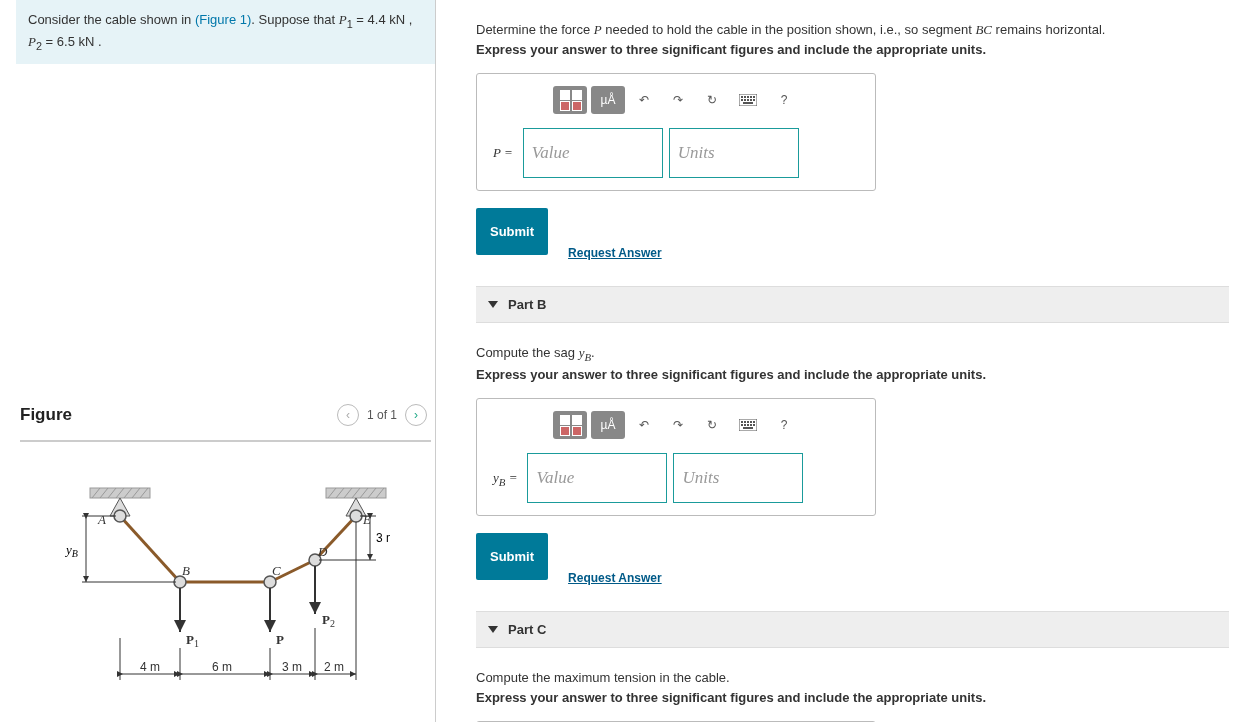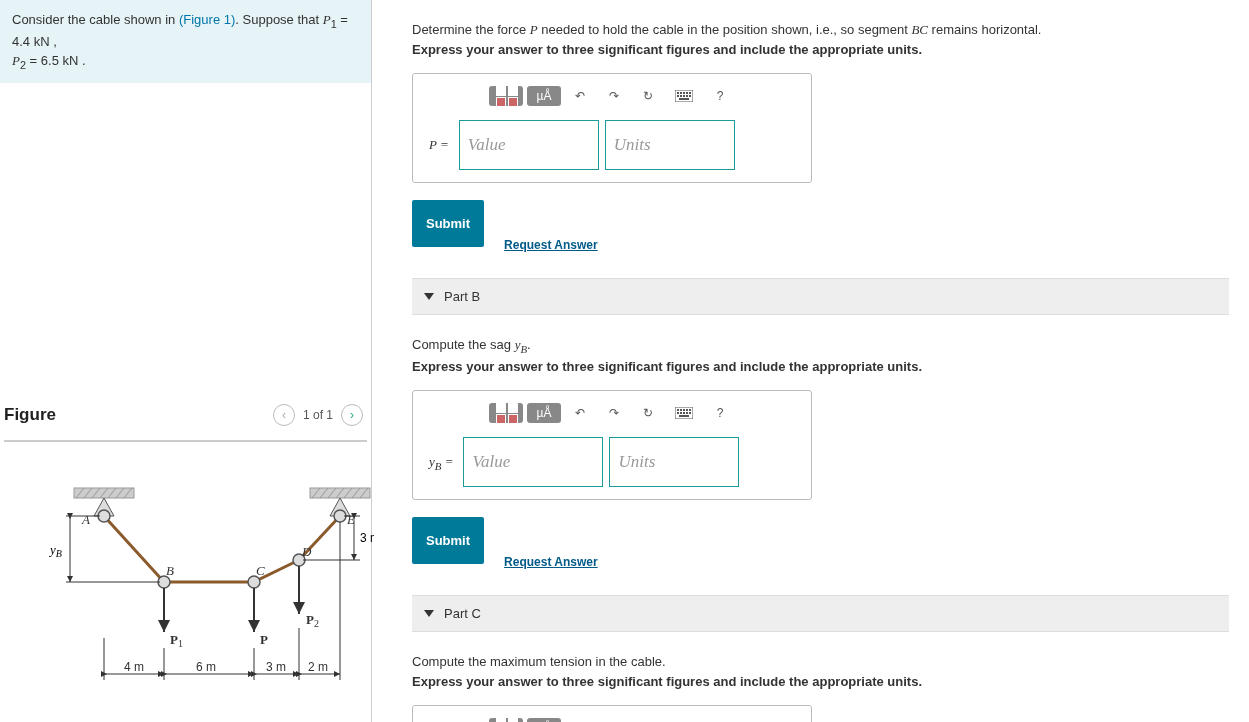--- a/index.html
+++ b/index.html
@@ -1,43 +1,43 @@
 <!DOCTYPE html>
 <html><head>
 <meta charset="utf-8">
 <style>
   * { box-sizing: border-box; margin: 0; padding: 0; }
   body { font-family: Arial, sans-serif; font-size: 13px; color: #333; background: #fff; display: flex; width: 1249px; height: 722px; overflow: hidden; }
-  .left-col { width: 372px; border-right: 1px solid #ccc; display: flex; flex-direction: column; }
+  .left-col { width: 436px; border-right: 1px solid #ccc; display: flex; flex-direction: column; padding-left: 16px; }
   .intro { background: #e6f3f7; padding: 10px 12px; line-height: 1.5; }
   .intro a { color: #0077aa; text-decoration: none; }
   .figure-section { margin-top: auto; padding: 0 4px; }
   .figure-header { display: flex; justify-content: space-between; align-items: center; padding: 8px 4px 14px 0; border-bottom: 2px solid #ccc; }
   .figure-title { font-size: 17px; font-weight: 700; color: #222; }
   .fig-nav { display: flex; align-items: center; gap: 8px; font-size: 12px; color: #555; }
   .chev { width: 22px; height: 22px; border: 1px solid #bbb; border-radius: 50%; display: inline-flex; align-items: center; justify-content: center; color: #aaa; background: #fff; }
   .chev.active { color: #2a8; }
   .figure-body { padding: 30px 20px 10px 40px; }
   .right-col { flex: 1; padding: 0 20px 0 40px; display: flex; flex-direction: column; overflow: hidden; }
   .qtext { padding: 20px 0 6px 0; line-height: 1.5; }
   .bold { font-weight: 700; }
   .answer-box { border: 1px solid #bbb; border-radius: 3px; padding: 12px 16px; max-width: 400px; margin-top: 8px; }
   .toolbar { display: flex; gap: 4px; justify-content: center; margin-bottom: 14px; }
-  .tbtn { width: 34px; height: 20px; background: #888; border-radius: 3px; display: inline-flex; align-items: center; justify-content: center; color: #fff; font-size: 12px; }
+  .tbtn { width: 34px; height: 28px; background: #888; border-radius: 3px; display: inline-flex; align-items: center; justify-content: center; color: #fff; font-size: 12px; }
   .tbtn.light { background: #fff; color: #555; border: none; width: 30px; }
   .tbtn.keyb { background: #fff; color: #555; }
   .answer-line { display: flex; align-items: center; gap: 6px; }
   .answer-line .lbl { font-style: italic; padding-right: 4px; }
   .field { border: 1px solid #1a9b9b; height: 50px; padding: 4px 8px; font-style: italic; color: #999; font-size: 17px; display: flex; align-items: center; }
   .field.value { width: 140px; }
   .field.units { width: 130px; }
   .actions { margin-top: 12px; display: flex; align-items: center; gap: 20px; }
   .submit-btn { background: #007a99; color: #fff; border: none; padding: 16px 14px; font-size: 13px; font-weight: 700; border-radius: 2px; }
   .req-link { color: #005a88; font-size: 12px; text-decoration: underline; font-weight: 700; margin-top: 43px; }
-  .part-header { background: #eee; border-top: 1px solid #ddd; border-bottom: 1px solid #ddd; padding: 10px 12px; margin-top: 26px; font-weight: 400; display: flex; align-items: center; gap: 10px; }
+  .part-header { background: #eee; border-top: 1px solid #ddd; border-bottom: 1px solid #ddd; padding: 10px 12px; margin-top: 26px; font-weight: 700; display: flex; align-items: center; gap: 10px; }
   .part-header .tri { display:inline-block; width:0; height:0; border-left:5px solid transparent; border-right:5px solid transparent; border-top:7px solid #333; }
   svg.diagram { display:block; }
   .serif { font-family: Georgia, "Times New Roman", serif; }
   .italic { font-style: italic; }
   .templ-bullet { width:10px; height:10px; background:#c66; display:inline-block; margin-left:1px; border:1px solid #fff;}
   .templ-grid { display:inline-flex; flex-direction:column; gap:1px; }
   .templ-row { display:flex; gap:1px; }
   .keyb-icon svg { display:block; }
 </style>
 </head>

